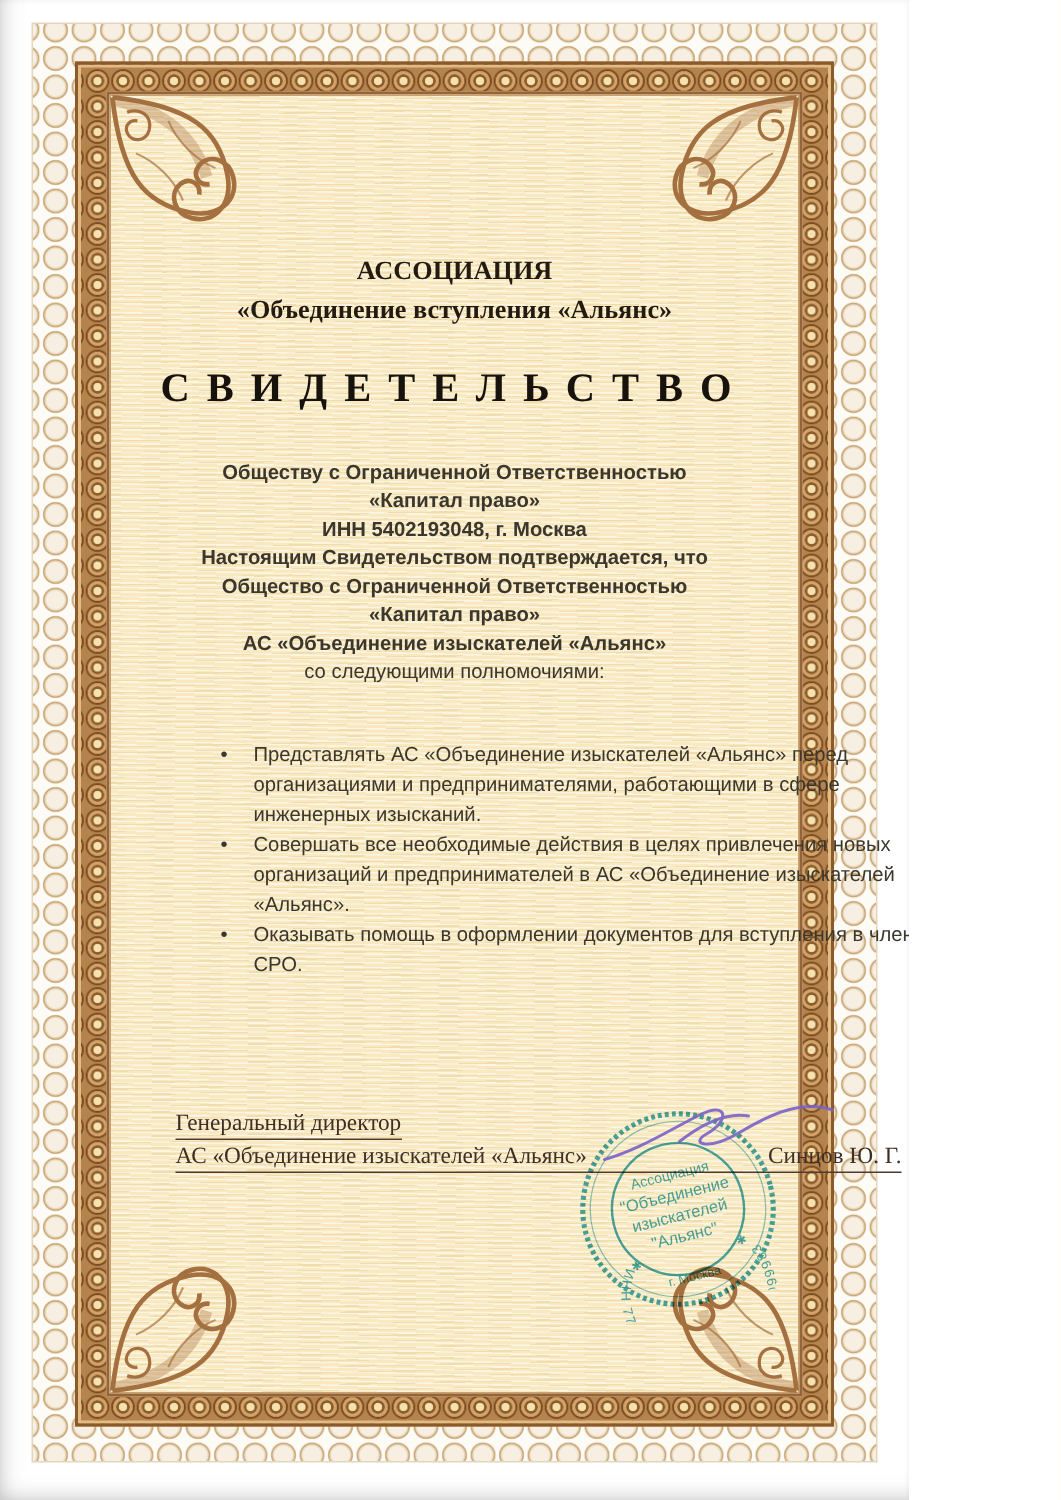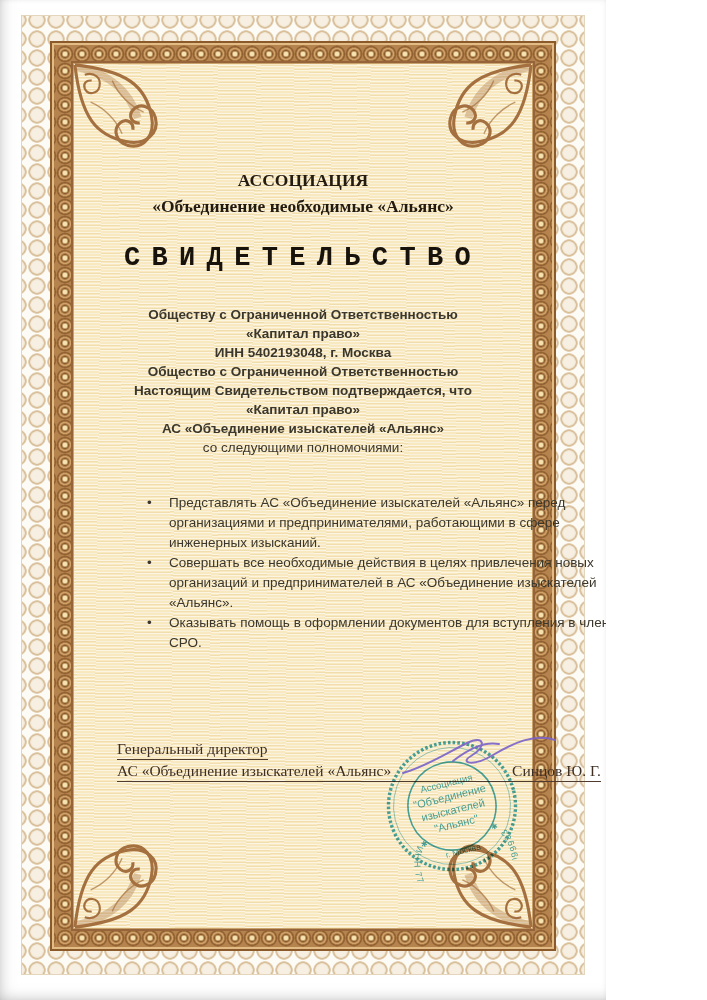--- a/index.html
+++ b/index.html
@@ -35,21 +35,21 @@
     box-shadow:inset 0 0 0 1px #c9a26c;
   }
   .corner{position:absolute;width:108px;height:108px;pointer-events:none;}
   .corner.tl{top:-2px;left:-2px;}
   .corner.tr{top:-2px;right:-2px;transform:scaleX(-1);}
   .corner.bl{bottom:-2px;left:-2px;transform:scaleY(-1);}
   .corner.br{bottom:-2px;right:-2px;transform:scale(-1,-1);}
   
   .header-group{position:absolute;top:104px;left:0;right:0;text-align:center;color:#241b10;}
   .assoc-line{font-family:"Liberation Serif",serif;font-weight:700;font-size:17.5px;line-height:26px;}
-  .cert-title{font-family:Liberation Mono, monospace;font-weight:700;font-size:27px;letter-spacing:.42em;margin-top:24px;color:#17130c;}
+  .cert-title{font-family:Liberation Serif, serif;font-weight:700;font-size:27px;letter-spacing:.42em;margin-top:24px;color:#17130c;}
   .body-group{position:absolute;top:242px;left:0;right:0;text-align:center;color:#3b372c;}
   .issued{font-size:15px;line-height:22px;margin-bottom:4px;}
   .b-line{font-size:13.5px;line-height:19px;font-weight:700;}
   .r-line{font-size:13.5px;line-height:19px;font-weight:400;}
   .bullets-group{position:absolute;top:430px;left:70px;width:482px;color:#3b372c;}
   .bullet{display:flex;font-size:13.5px;line-height:20px;margin-bottom:0;}
   .bullet .dot{width:22px;flex:0 0 22px;text-align:left;padding-left:4px;}
   
   .sign-group{position:absolute;top:676px;left:44px;width:484px;font-family:"Liberation Serif",serif;color:#3e2e24;}
   .sign-row1{display:inline-block;font-size:15.5px;line-height:20px;border-bottom:1px solid #503c2e;}
@@ -105,30 +105,30 @@
         <path d="M6,6 C42,14 60,32 68,58" stroke-width="8" opacity=".35"></path>
         <path d="M4,4 C58,10 76,26 82,56 C86,76 74,90 58,86 C46,83 42,70 50,63 C56,58 64,62 63,70" stroke-width="3.2"></path>
         <path d="M4,4 C10,58 26,76 56,82 C76,86 90,74 86,58 C83,46 70,42 63,50 C58,56 62,64 70,63" stroke-width="3.2"></path>
         <path d="M14,14 c10,-3 17,3 15,12 c-2,8 -12,9 -15,2 c-2,-5 2,-9 7,-8" stroke-width="2.2"></path>
         <path d="M20,42 C34,48 46,60 52,74 M42,20 C48,34 60,46 74,52" stroke-width="1.4" opacity=".7"></path>
       </g>
     </svg>
 
     <div class="header-group">
       <div class="assoc-line">АССОЦИАЦИЯ</div>
-      <div class="assoc-line">«Объединение необходимые «Альянс»</div>
+      <div class="assoc-line">«Объединение вступления «Альянс»</div>
       <div class="cert-title">СВИДЕТЕЛЬСТВО</div>
     </div>
 
     <div class="body-group">
       <div class="b-line">Обществу с Ограниченной Ответственностью</div>
       <div class="b-line">«Капитал право»</div>
       <div class="b-line">ИНН 5402193048, г. Москва</div>
+      <div class="b-line">Настоящим Свидетельством подтверждается, что</div>
       <div class="b-line">Общество с Ограниченной Ответственностью</div>
-      <div class="b-line">Настоящим Свидетельством подтверждается, что</div>
       <div class="b-line">«Капитал право»</div>
       <div class="b-line">АС «Объединение изыскателей «Альянс»</div>
       <div class="r-line">со следующими полномочиями:</div>
     </div>
 
     <div class="bullets-group">
       <div class="bullet">
         <span class="dot">•</span>
         <span>Представлять АС «Объединение изыскателей «Альянс»  перед организациями и предпринимателями,  работающими в сфере инженерных изысканий.</span>
       </div>

